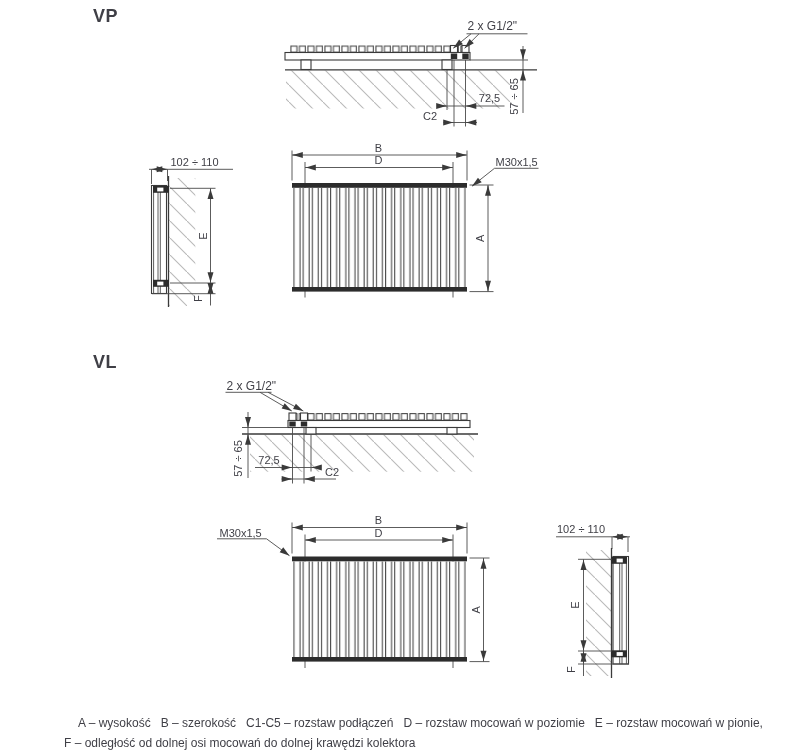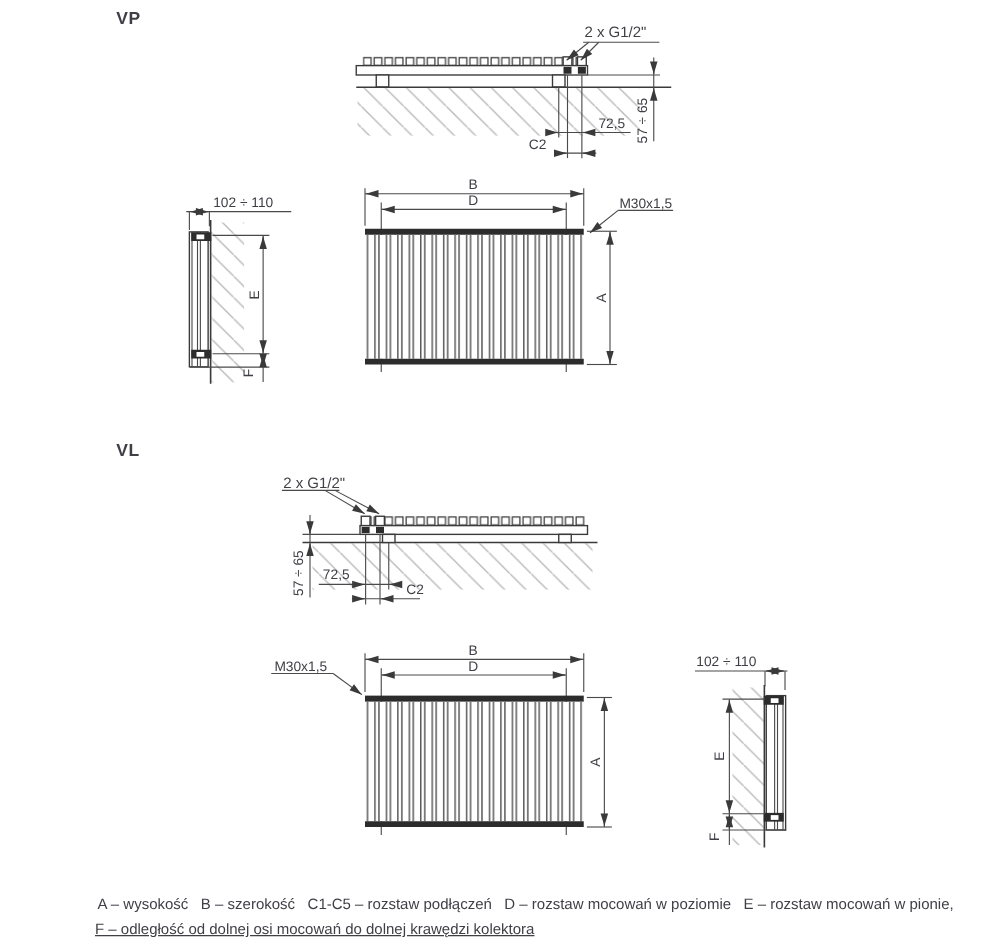--- a/index.html
+++ b/index.html
@@ -1,19 +1,19 @@
 <!DOCTYPE html>
 <html><head>
 <meta charset="utf-8">
 <style>
   html,body{margin:0;padding:0;background:#ffffff;}
   .canvas{position:relative;width:804px;height:756px;background:#ffffff;overflow:hidden;
           font-family:"Liberation Sans", sans-serif;}
   .overlay{position:absolute;color:#3f3f46;}
-  .section-label{font-size:14px;font-weight:bold;letter-spacing:.5px;}
+  .section-label{font-size:18px;font-weight:bold;letter-spacing:.5px;}
   .legend{font-size:12px;white-space:pre;}
   svg{position:absolute;left:0;top:0;}
   svg text{fill:#3f3f46;font-family:"Liberation Sans", sans-serif;font-size:11px;}
   .thin{stroke:#4a4a4a;stroke-width:0.9;fill:none;}
   .wh{fill:#ffffff;stroke:#3a3a3a;stroke-width:1.1;}
   .dark{fill:#2c2c2c;stroke:none;}
   .wsq{fill:#ffffff;stroke:none;}
   .wallln{stroke:#3a3a3a;stroke-width:1.3;fill:none;}
 </style>
 </head>
@@ -299,15 +299,15 @@
       <g>
         <line x1="578" y1="664" x2="629" y2="664" class="thin"></line>
         <line x1="583.5" y1="659" x2="583.5" y2="651.8" class="thin" marker-end="url(#ar)"></line>
         <line x1="583.5" y1="656" x2="583.5" y2="663.2" class="thin" marker-end="url(#ar)"></line>
         <text transform="rotate(-90 572.5 669.5)" x="572.5" y="669.5" text-anchor="middle" dominant-baseline="middle">F</text>
       </g>
     </g>
   </svg>
 
   <div class="overlay legend" style="left:78px;top:716px;">A – wysokość   B – szerokość   C1-C5 – rozstaw podłączeń   D – rozstaw mocowań w poziomie   E – rozstaw mocowań w pionie,</div>
-  <div class="overlay legend" style="left:76px;top:736px;text-decoration:underline;">F – odległość od dolnej osi mocowań do dolnej krawędzi kolektora</div>
+  <div class="overlay legend" style="left:64px;top:736px;">F – odległość od dolnej osi mocowań do dolnej krawędzi kolektora</div>
 
 </div>
 
 </body></html>

